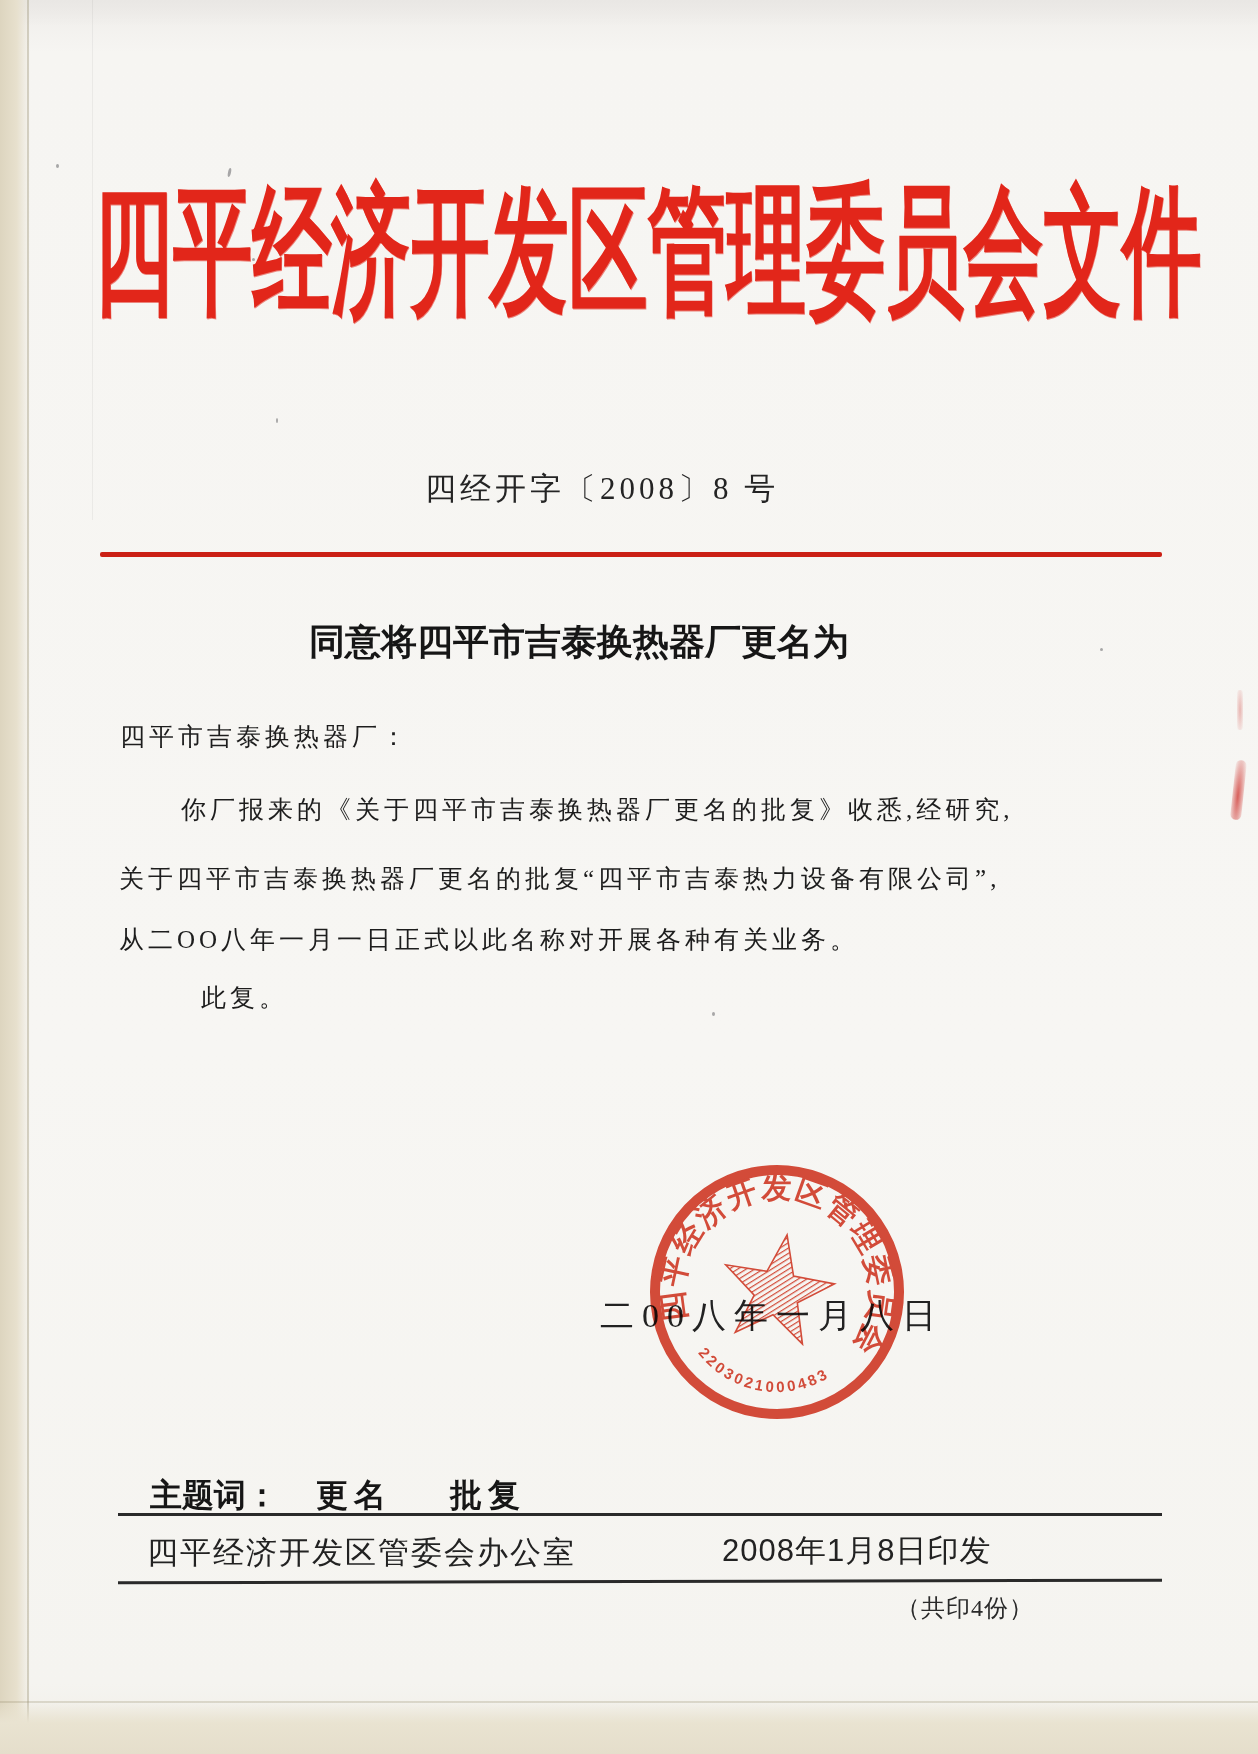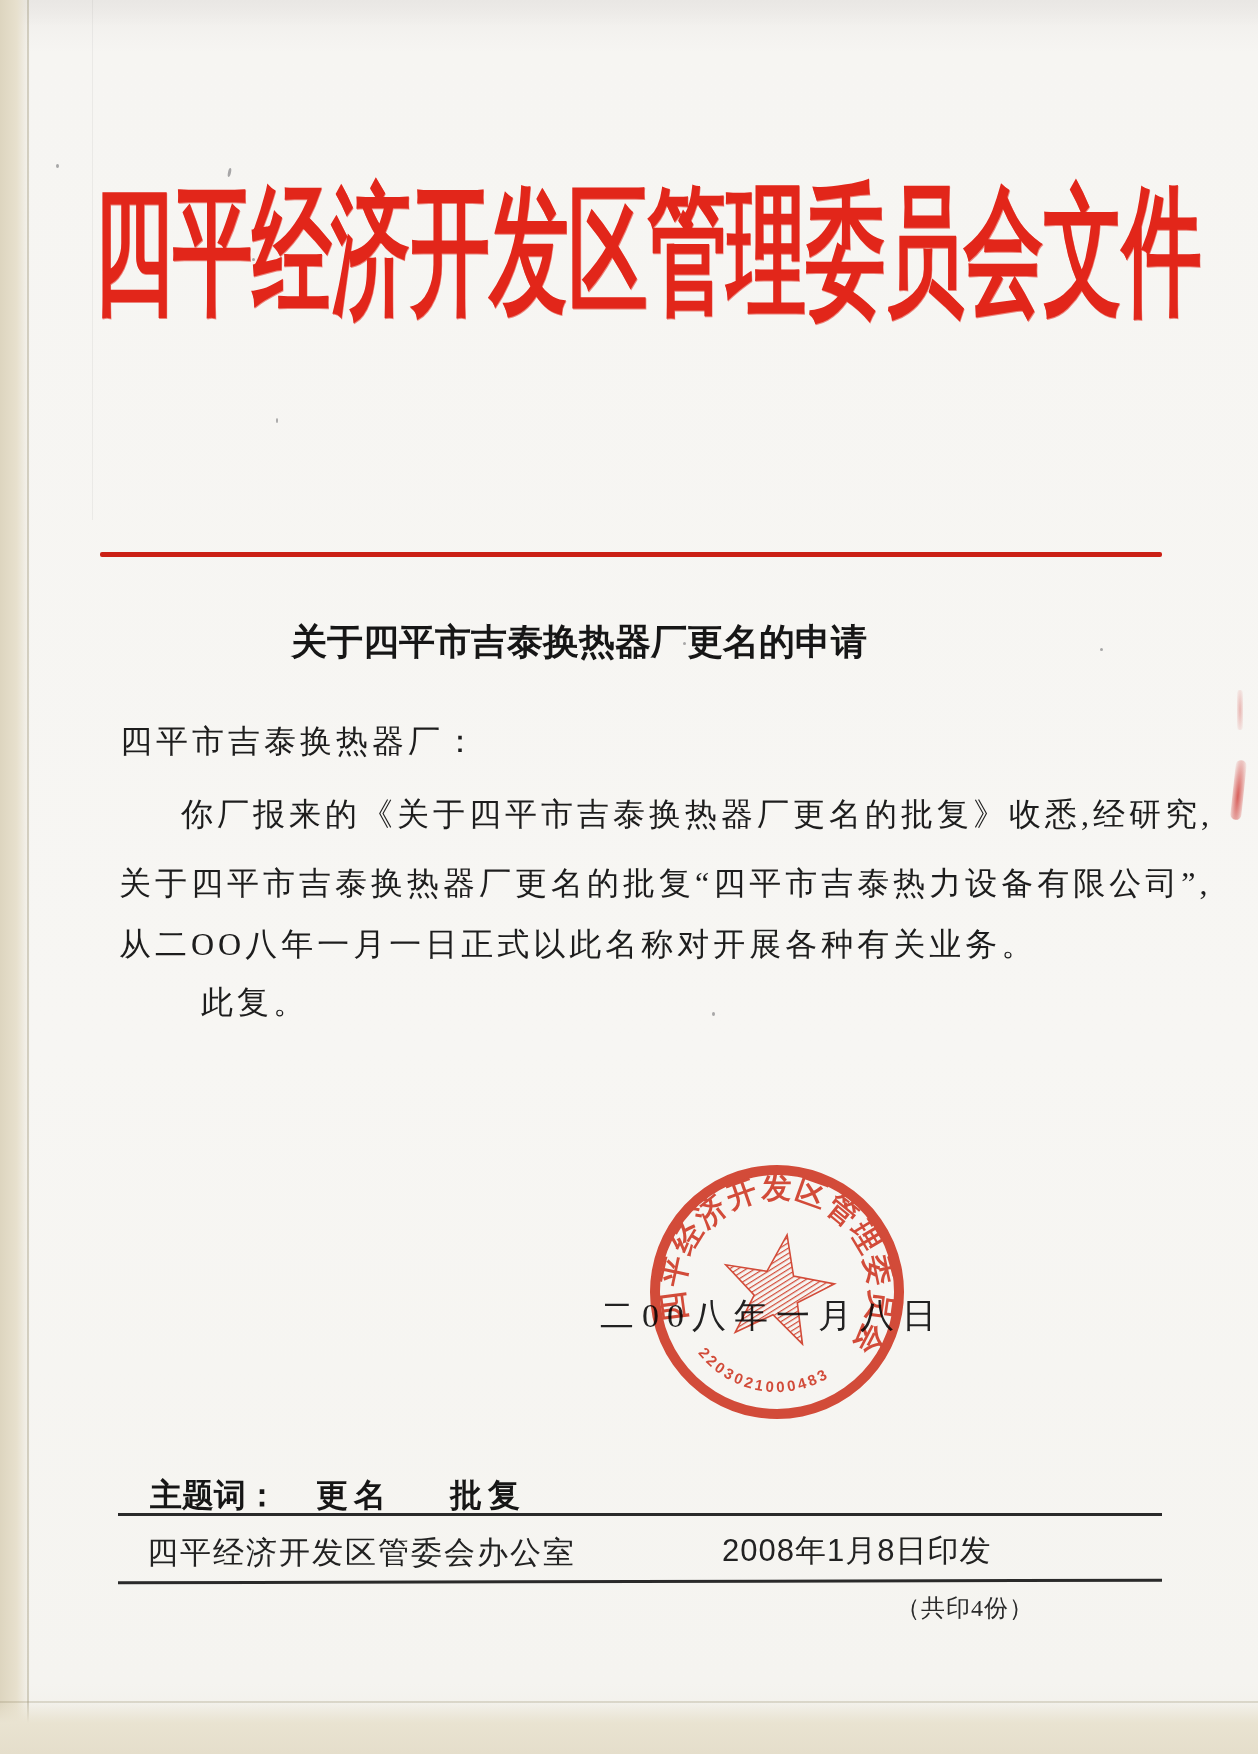--- a/index.html
+++ b/index.html
@@ -39,21 +39,21 @@
   .red-rule{position:absolute;left:100px;top:552px;width:1062px;height:5px;background:#cb2015;border-radius:2px;}
 
   .subject-title{
     position:absolute;left:0;top:618px;width:1158px;text-align:center;
     font-family:"Liberation Sans","DejaVu Sans",sans-serif;
     font-size:36px;font-weight:700;color:#161616;letter-spacing:0px;
   }
 
   .body-line{
     position:absolute;white-space:nowrap;
-    font-size:32px;color:#1d1d1d;letter-spacing:4px;
+    font-size:25px;color:#1d1d1d;letter-spacing:4px;
   }
   .salutation{left:120px;top:720px;}
   .bl1{left:181px;top:793px;}
   .bl2{left:119px;top:862px;}
   .bl3{left:119px;top:923px;}
   .closing{left:201px;top:981px;}
 
   .signed-date{
     position:absolute;left:600px;top:1293px;white-space:nowrap;
     font-size:34px;color:#222;letter-spacing:8px;z-index:2;
@@ -92,24 +92,25 @@
 
 <div class="paper">
 
   <div class="edge-top"></div>
   <div class="edge-left"></div>
   <div class="edge-left-line"></div>
   <div class="crease"></div>
 
   <div class="header-title">四平经济开发区管理委员会文件</div>
 
+  <div class="doc-number">四经开字〔2008〕8 号</div>
 
   <div class="red-rule"></div>
 
-  <div class="subject-title">关于四平市吉泰换热器厂更名的申请</div>
+  <div class="subject-title">同意将四平市吉泰换热器厂更名为</div>
 
   <div class="body-line salutation">四平市吉泰换热器厂：</div>
   <div class="body-line bl1">你厂报来的《关于四平市吉泰换热器厂更名的批复》收悉,经研究,</div>
   <div class="body-line bl2">关于四平市吉泰换热器厂更名的批复“四平市吉泰热力设备有限公司”,</div>
   <div class="body-line bl3">从二OO八年一月一日正式以此名称对开展各种有关业务。</div>
   <div class="body-line closing">此复。</div>
 
   <div class="signed-date">二00八年一月八日</div>
 
   <svg class="seal" width="300" height="300" viewBox="0 0 300 300">

